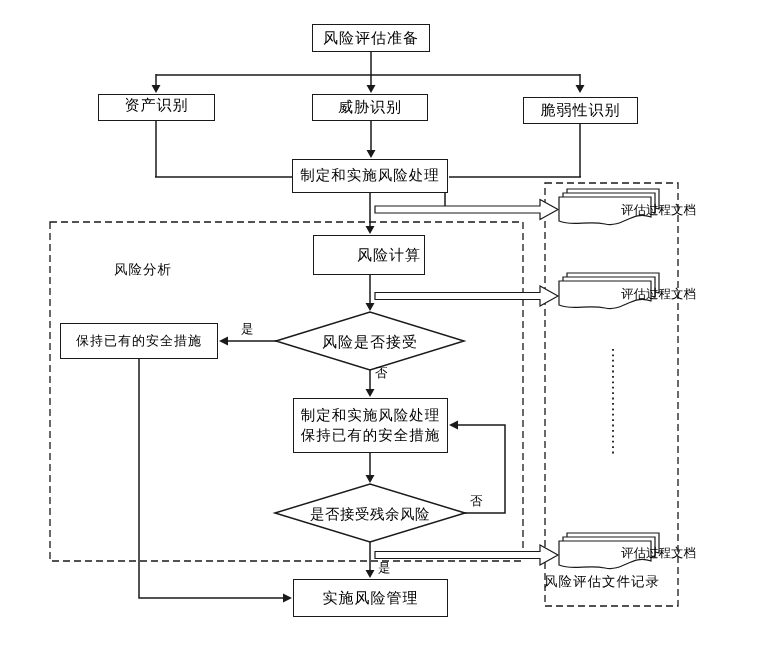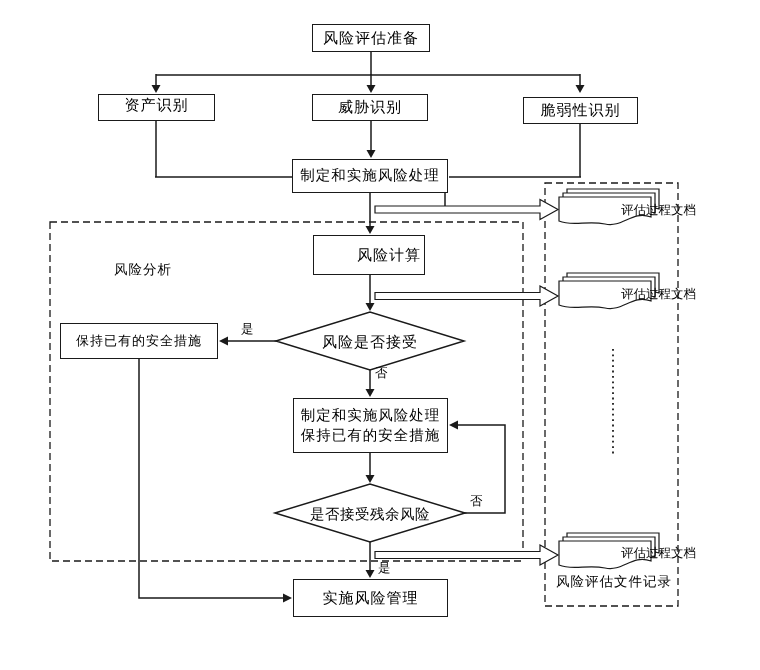--- a/index.html
+++ b/index.html
@@ -141,19 +141,19 @@
 
   <div class="dlabel" style="left:315px;top:333px;width:110px;font-size:15px;letter-spacing:1px;">风险是否接受</div>
   <div class="dlabel" style="left:306px;top:505px;width:128px;font-size:14.5px;letter-spacing:0.5px;">是否接受残余风险</div>
 
   <div class="lbl small" style="left:241px;top:321px;">是</div>
   <div class="lbl small" style="left:375px;top:365px;">否</div>
   <div class="lbl small" style="left:470px;top:493px;">否</div>
   <div class="lbl small" style="left:378px;top:560px;">是</div>
 
   <div class="lbl mid" style="left:114px;top:261px;">风险分析</div>
-  <div class="lbl mid" style="left:556px;top:573px;">风险评估文件记录</div>
+  <div class="lbl mid" style="left:544px;top:573px;">风险评估文件记录</div>
 
   <div class="doc-label" style="left:561px;top:202px;">评估过程文档</div>
   <div class="doc-label" style="left:561px;top:286px;">评估过程文档</div>
   <div class="doc-label" style="left:561px;top:545px;">评估过程文档</div>
 
 </div>
 
 </body></html>

